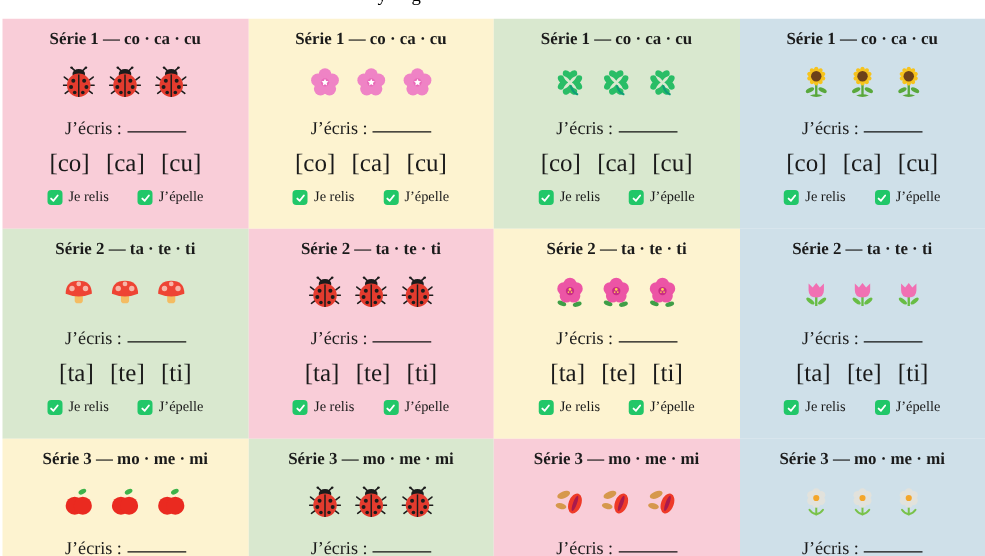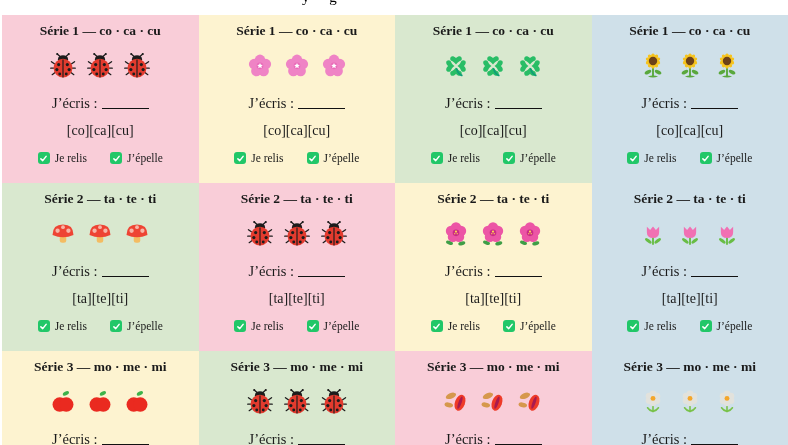--- a/index.html
+++ b/index.html
@@ -13,23 +13,23 @@
     position:absolute;left:2px;top:15px;width:786px;
     display:grid;grid-template-columns:repeat(4,1fr);grid-auto-rows:168px;
   }
   .card{
     display:flex;flex-direction:column;align-items:center;
     padding-top:7px;box-sizing:border-box;overflow:hidden;
   }
   .card-title{font-weight:bold;font-size:13.5px;line-height:18px;white-space:nowrap;}
   .emoji-row{margin-top:13px;height:26px;display:flex;gap:11px;align-items:center;}
   .emoji-row svg{width:26px;height:26px;display:block;}
-  .ecris{margin-top:15px;font-size:14.5px;line-height:18px;display:flex;align-items:center;}
+  .ecris{margin-top:15px;font-size:14.5px;line-height:18px;display:flex;align-items:flex-start;}
   .blank{display:inline-block;width:47px;height:11px;border-bottom:1.6px solid #111;margin-left:4px;}
-  .syllables{margin-top:10px;font-size:14px;line-height:18px;display:flex;}
+  .syllables{margin-top:10px;font-size:20px;line-height:18px;display:flex;gap:13px;}
   .checks{margin-top:10px;display:flex;gap:23px;align-items:center;font-size:11.5px;line-height:16px;}
   .check-item{display:flex;align-items:center;gap:5px;}
   .checkbox{width:12px;height:12px;border-radius:3px;background:#21c768;display:inline-flex;align-items:center;justify-content:center;flex:0 0 auto;}
   .checkbox svg{width:9px;height:9px;display:block;}
   .defs{position:absolute;width:0;height:0;overflow:hidden;}
 </style>
 </head>
 <body>
 
 <svg class="defs" aria-hidden="true">

